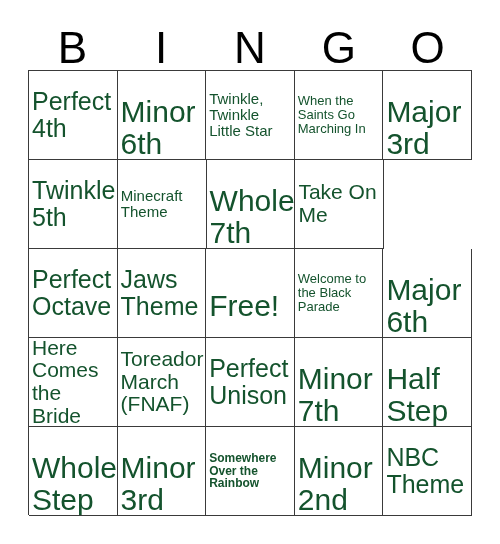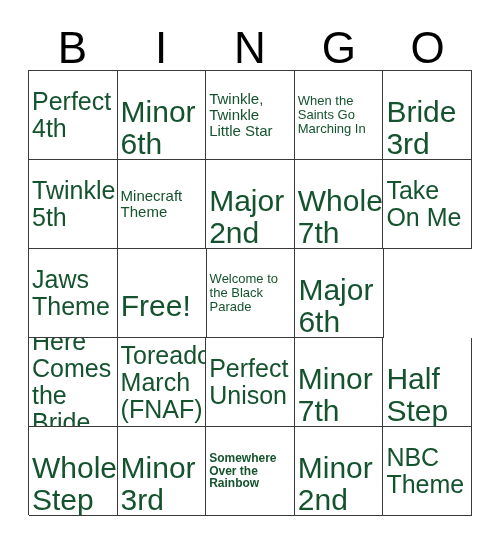--- a/index.html
+++ b/index.html
@@ -79,21 +79,21 @@
     overflow: hidden;
   }
   .cell span {
     display: block;
     width: 100%;
   }
 
   
   .fs-xl  { font-size: 30px; margin-top: 26px; }
   .fs-lg  { font-size: 25px; }
-  .fs-md  { font-size: 25px; }
+  .fs-md  { font-size: 21px; }
   .fs-sm  { font-size: 15px; }
   .fs-xs  { font-size: 13px; }
   .fs-xxs { font-size: 12px; font-weight: bold; }
 </style>
 </head>
 <body>
 
 <div class="card">
 
   <div class="header-row">
@@ -113,43 +113,43 @@
       <div class="cell">
           <span class="fs-xl">Minor 6th</span>
         </div>
       <div class="cell">
           <span class="fs-sm">Twinkle, Twinkle Little Star</span>
         </div>
       <div class="cell">
           <span class="fs-xs">When the Saints Go Marching In</span>
         </div>
       <div class="cell">
-          <span class="fs-xl">Bride 3rd</span>
+          <span class="fs-xl">Major 3rd</span>
         </div>
     </div>
 
     <div class="grid-row">
       <div class="cell">
           <span class="fs-lg">Twinkle 5th</span>
         </div>
       <div class="cell">
           <span class="fs-sm">Minecraft Theme</span>
         </div>
       <div class="cell">
-          <span class="fs-xl">Major 2nd</span>
-        </div>
-      <div class="cell">
           <span class="fs-xl">Whole 7th</span>
         </div>
       <div class="cell">
           <span class="fs-md">Take On Me</span>
         </div>
     </div>
 
     <div class="grid-row">
+      <div class="cell">
+          <span class="fs-lg">Perfect Octave</span>
+        </div>
       <div class="cell">
           <span class="fs-lg">Jaws Theme</span>
         </div>
       <div class="cell">
           <span class="fs-xl">Free!</span>
         </div>
       <div class="cell">
           <span class="fs-xs">Welcome to the Black Parade</span>
         </div>
       <div class="cell">

